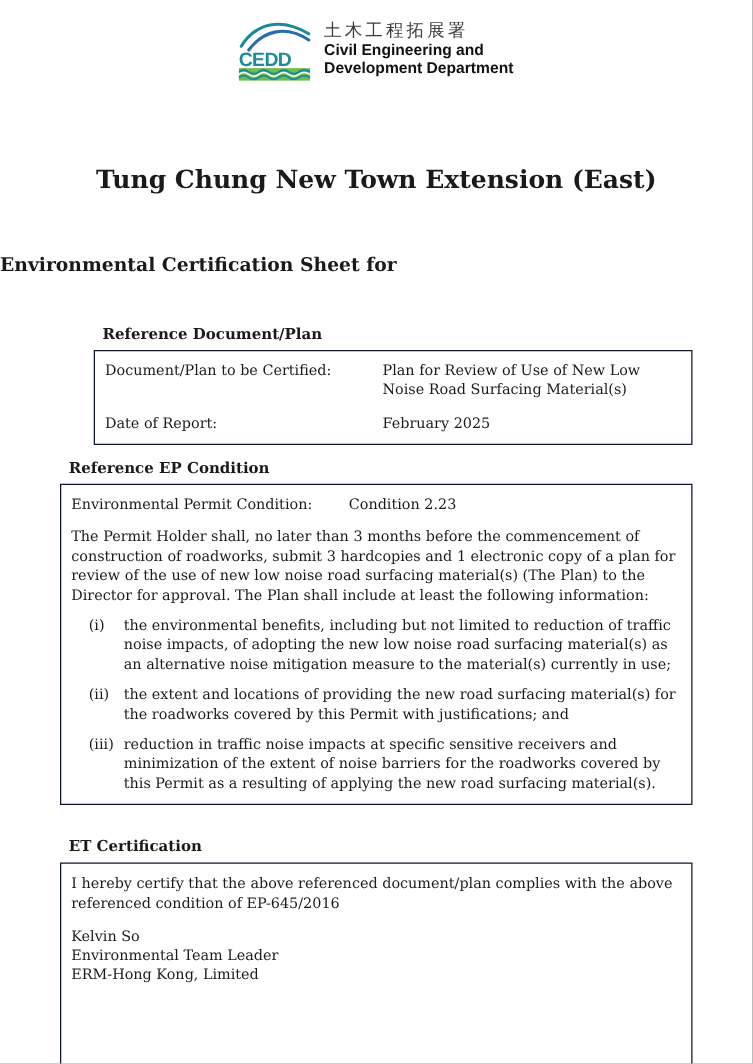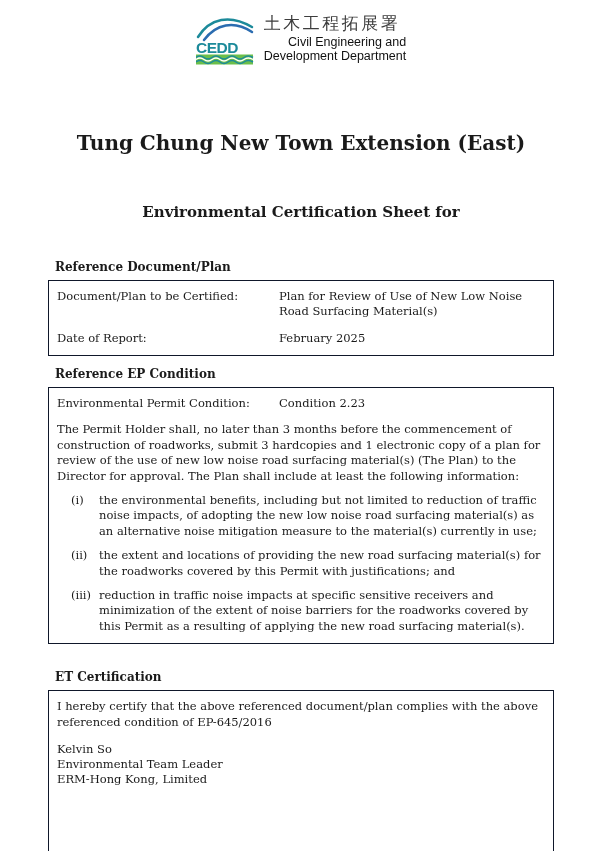--- a/index.html
+++ b/index.html
@@ -22,59 +22,57 @@
     justify-content: center;
   }
   .logo-block {
     display: flex;
     align-items: center;
     gap: 10px;
   }
   .logo-graphic { width: 58px; height: 52px; display: block; }
   .logo-text { font-family: "Liberation Sans", "DejaVu Sans", sans-serif; }
   .logo-zh {
-    font-size: 17px;
+    font-size: 14px;
     letter-spacing: 2.5px;
     color: #3d3d3d;
     font-weight: 500;
     line-height: 1.2;
     white-space: nowrap;
   }
   .logo-en {
     font-size: 12.5px;
-    font-weight: normal;
+    font-weight: bold;
     color: #111;
     line-height: 1.15;
     white-space: nowrap;
-    text-align: right;
   }
 
   
   .project-title {
     margin-top: 66px;
     text-align: center;
     font-weight: bold;
     font-size: 20px;
   }
   .doc-title {
     margin-top: 47px;
-    text-align: center;
     font-weight: bold;
     font-size: 15px;
     line-height: 1.45;
   }
 
   
   .content { margin: 0 48px; }
   .section-heading {
     font-weight: bold;
     font-size: 12px;
     margin-left: 7px;
   }
-  .sec-1 { margin-top: 36px; }
+  .sec-1 { margin-top: 36px; margin-left: 27px; }
   .sec-2 { margin-top: 11px; }
   .sec-3 { margin-top: 26px; }
   .box {
     border: 1px solid #0f172a;
     margin-top: 6px;
     padding: 8px 8px 9px 8px;
     font-size: 11.5px;
     line-height: 1.34;
   }
   .kv-row { display: flex; }

